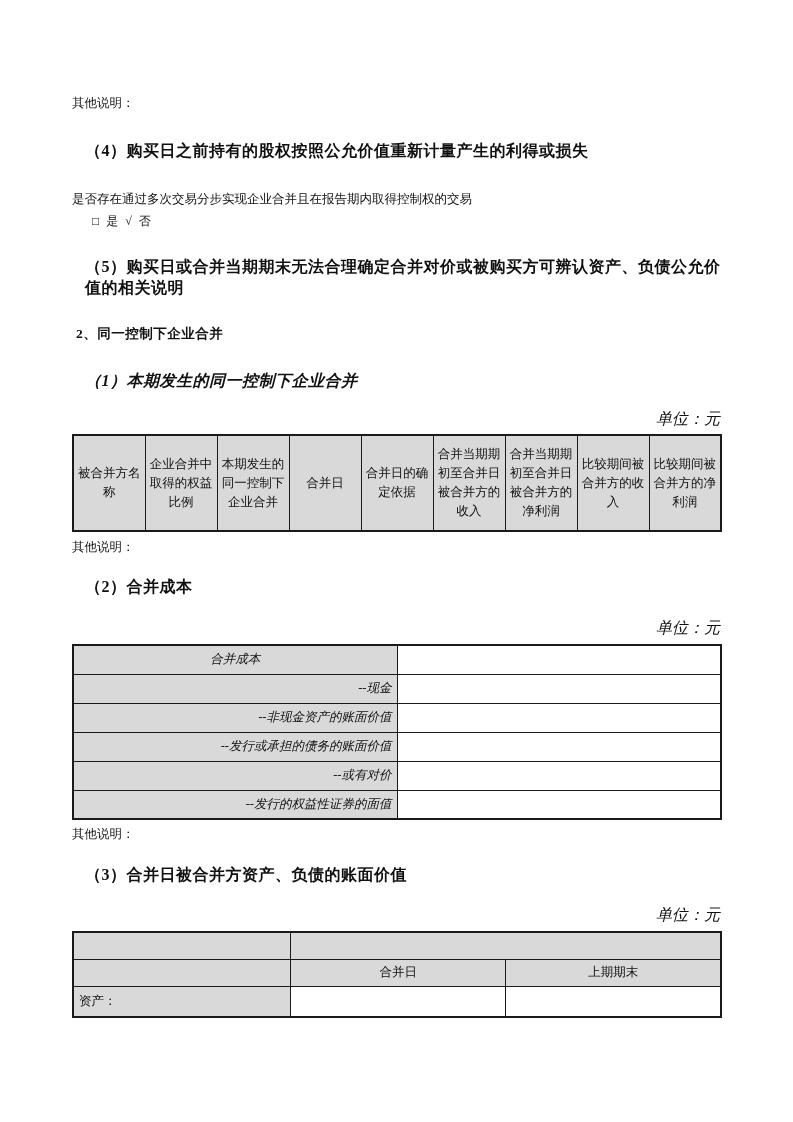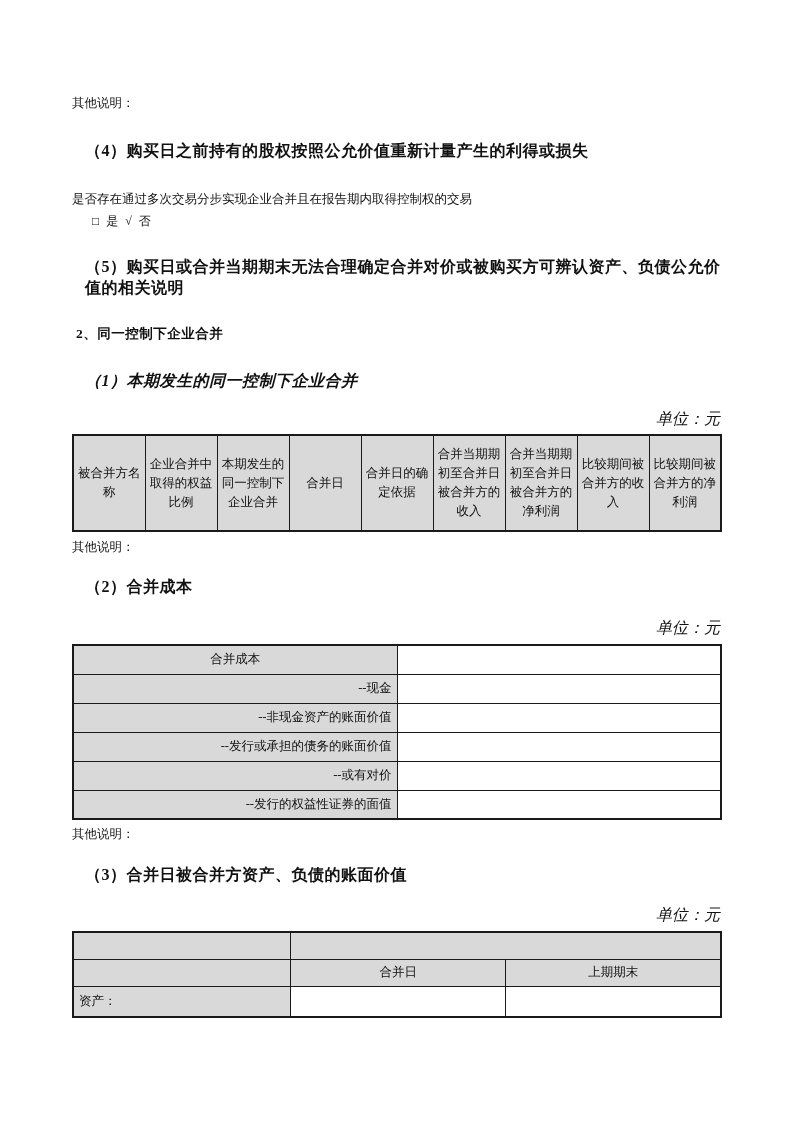--- a/index.html
+++ b/index.html
@@ -60,21 +60,21 @@
   }
   table, .outer-border { border: 2px solid #1a1a1a; }
   th, td {
     border: 1px solid #1a1a1a;
     vertical-align: middle;
     font-weight: normal;
   }
   .gray { background: #d9d9d9; }
   .center { text-align: center; }
   .t1 th { padding: 6px 3px; line-height: 19px; height: 96px; }
-  .t2 td, .t2 th { height: 29px; padding: 3px 5px; }
+  .t2 td, .t2 th { height: 29px; padding: 3px 5px; font-style: italic; }
   .t2 .label { text-align: right; }
   .t3 td, .t3 th { height: 27px; padding: 3px 5px; }
   .t3 .row-data td { height: 31px; }
   .checkbox-line { font-size: 12px; padding-left: 20px; }
   .checkbox-line span { margin-right: 7px; }
 </style>
 </head>
 <body>
 
 <div class="page">

